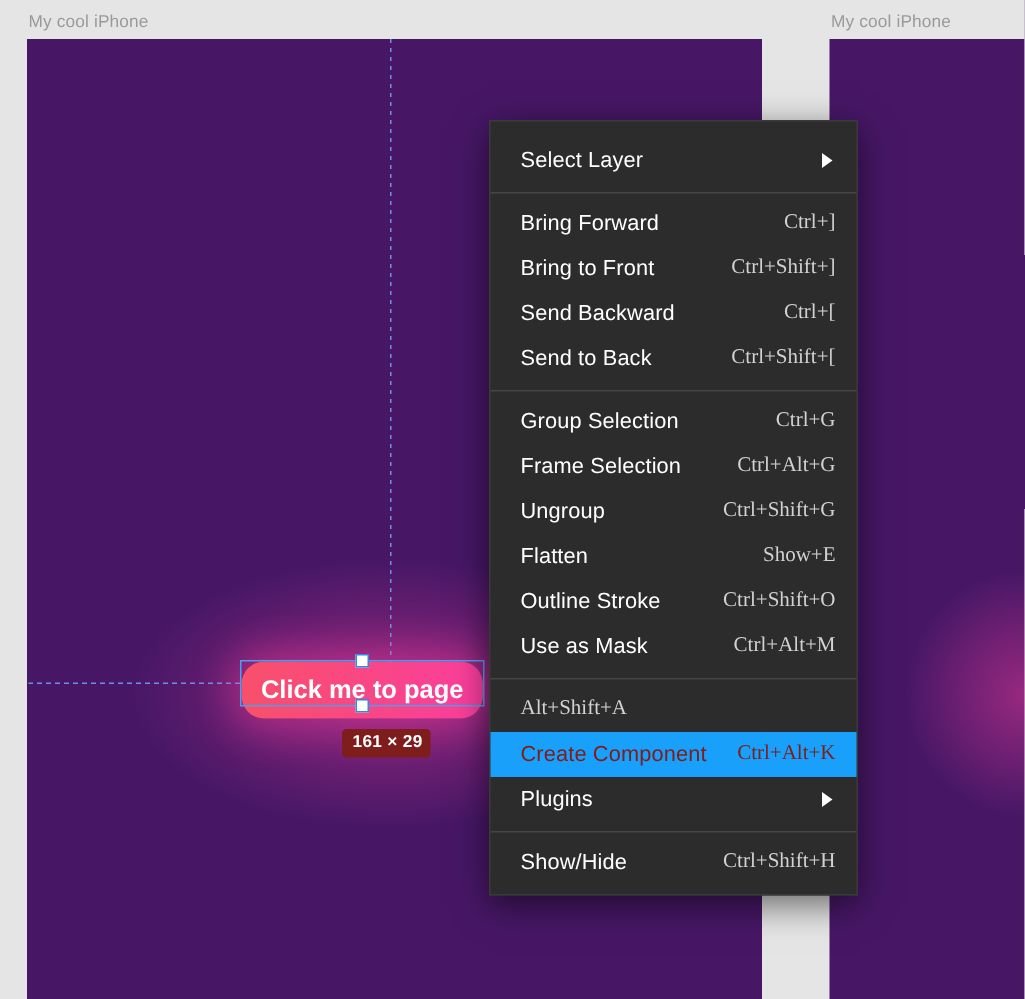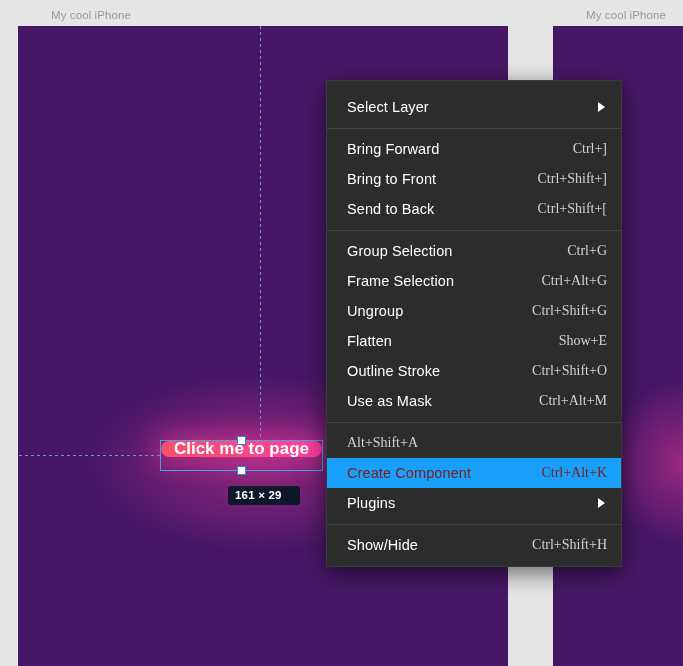--- a/index.html
+++ b/index.html
@@ -13,21 +13,20 @@
 
   
   .canvas { position: absolute; inset: 0; background: #e5e5e5; }
 
   .frame-label {
     position: absolute;
     font-size: 11.5px;
     color: #9a9a9a;
     letter-spacing: .1px;
     white-space: nowrap;
-    margin-left: 32px;
   }
   .frame {
     position: absolute;
     background: #471766;
   }
   #frame-1 { left: 18px; top: 26px; width: 490px; height: 640px; }
   #frame-2 { left: 553px; top: 26px; width: 130px; height: 640px; }
   #label-1 { left: 19px; top: 9px; }
   #label-2 { left: 554px; top: 9px; }
 
@@ -59,21 +58,21 @@
     position: absolute;
     left: 19px; top: 455px;
     width: 142px; height: 1px;
     background: repeating-linear-gradient(to right,
       #6d8fe8 0 3px, rgba(0,0,0,0) 3px 6px);
   }
 
   
   .btn-wrap { position: absolute; left: 161px; top: 441px; }
   .btn {
-    width: 161px; height: 16px;
+    width: 161px; height: 38px;
     border-radius: 15px;
     background: linear-gradient(to right, #f8506a 0%, #fa3e9e 100%);
     display: flex; align-items: center; justify-content: center;
     color: #ffffff;
     font-size: 17px;
     font-weight: bold;
     white-space: nowrap;
     overflow: hidden;
     box-shadow: 0 0 26px 8px rgba(250,62,158,.45);
   }
@@ -90,35 +89,35 @@
     background: #ffffff;
     border: 1.5px solid #2e8ae6;
     left: 76px;
   }
   .handle.top { top: -5px; }
   .handle.bottom { top: 25px; }
 
   .size-badge {
     position: absolute;
     left: 228px; top: 486px;
-    background: #0f172a;
+    background: #7f1d1d;
     color: #ffffff;
     font-size: 11.5px;
     font-weight: bold;
-    padding: 3px 18px 4px 7px;
+    padding: 3px 5px 4px 7px;
     border-radius: 3px;
     white-space: nowrap;
     letter-spacing: .2px;
   }
 
   
   .menu {
     position: absolute;
     left: 326px; top: 80px;
-    width: 296px;
+    width: 246px;
     background: #2c2c2c;
     border: 1px solid #3a3a3a;
     box-shadow: 0 6px 22px rgba(0,0,0,.55);
     padding: 6px 0 0 0;
     color: #ffffff;
   }
   .menu-group { padding: 5px 0 6px 0; }
   .menu-sep { height: 1px; background: #454545; margin: 0; }
 
   .menu-item {
@@ -185,20 +184,24 @@
       <div class="menu-group">
         <div class="menu-item">
           <span class="label">Bring Forward</span>
           <span class="shortcut">Ctrl+]</span>
         </div>
         <div class="menu-item">
           <span class="label">Bring to Front</span>
           <span class="shortcut">Ctrl+Shift+]</span>
         </div>
         <div class="menu-item">
+          <span class="label">Send Backward</span>
+          <span class="shortcut">Ctrl+[</span>
+        </div>
+        <div class="menu-item">
           <span class="label">Send to Back</span>
           <span class="shortcut">Ctrl+Shift+[</span>
         </div>
       </div>
       <div class="menu-sep"></div>
       <div class="menu-group">
         <div class="menu-item">
           <span class="label">Group Selection</span>
           <span class="shortcut">Ctrl+G</span>
         </div>

